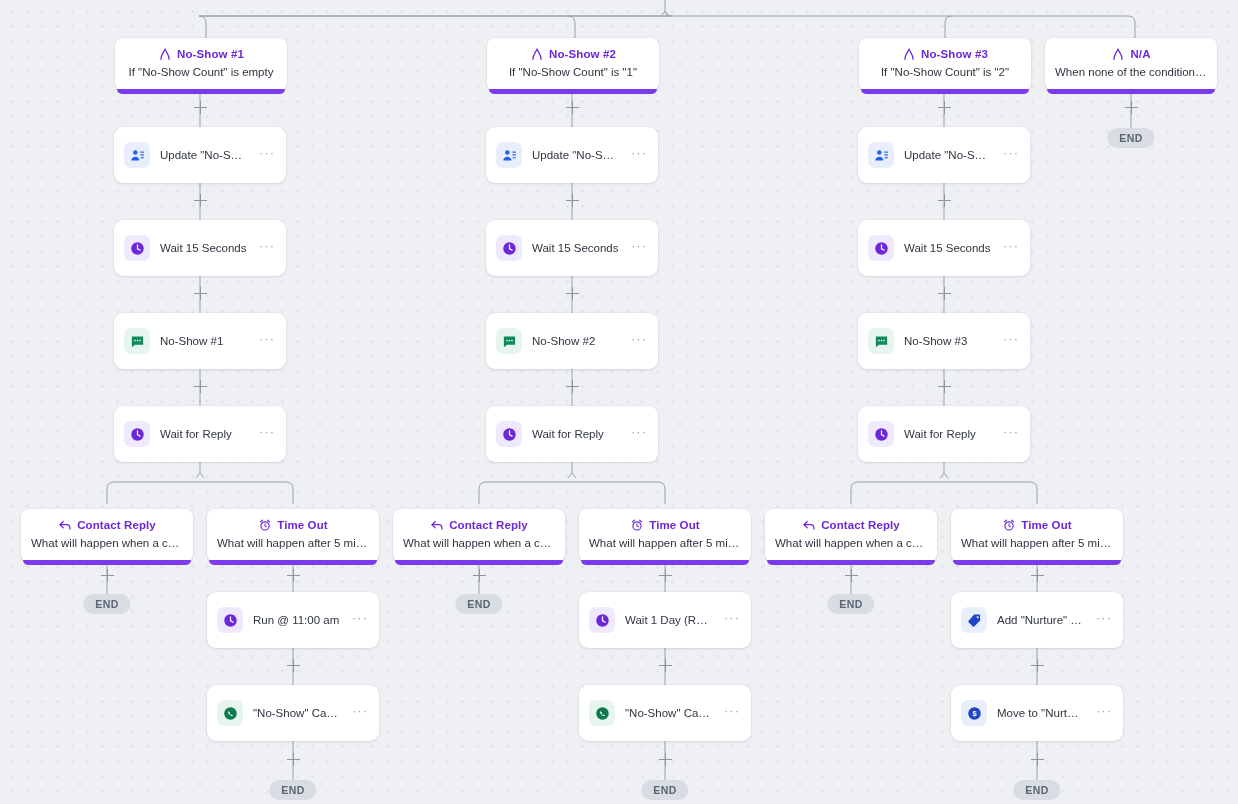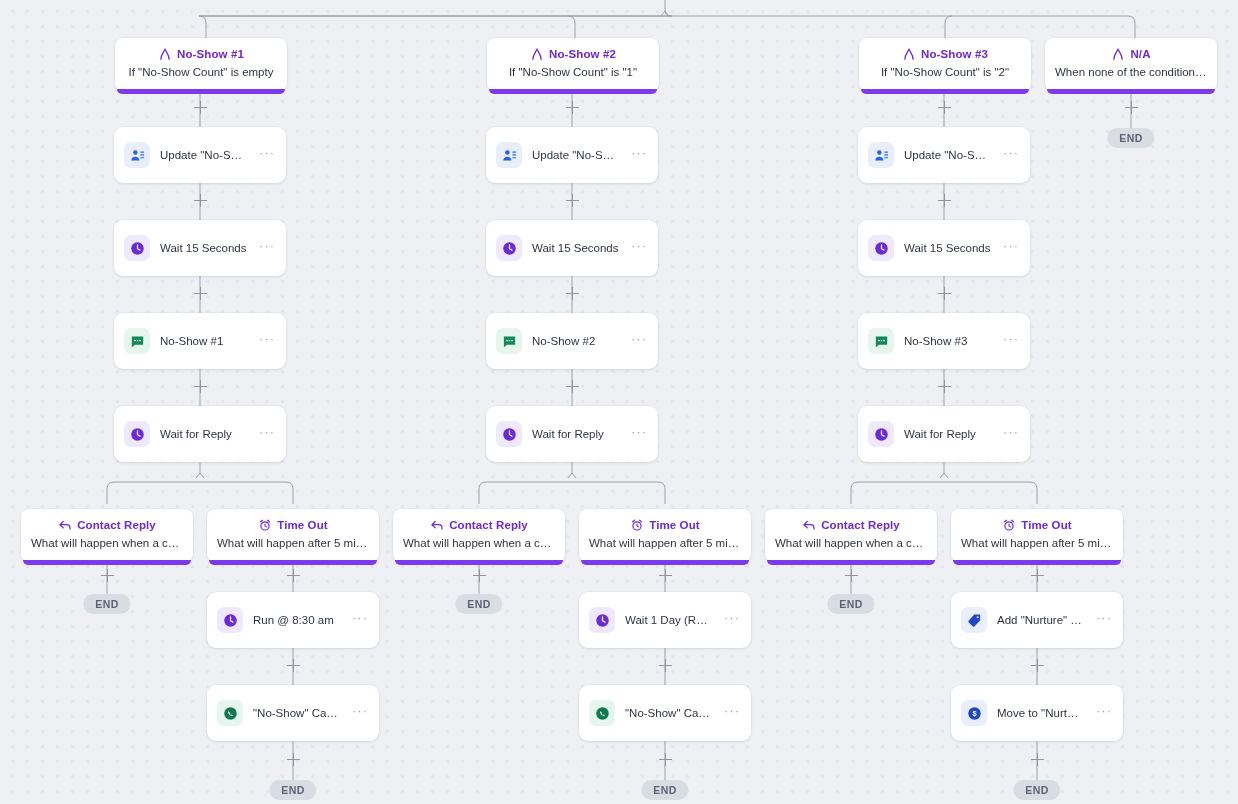--- a/index.html
+++ b/index.html
@@ -475,21 +475,21 @@
     <div class="branch-sub">What will happen after 5 minutes</div>
   </div>
 
   <div class="node" style="left:207px; top:592px;">
     <span class="node-icon ic-wait">
       <svg viewBox="0 0 24 24">
           <circle cx="12" cy="12" r="10" fill="#6d28d9"></circle>
           <path d="M12 6.3v6.1l4 2.2" fill="none" stroke="#ffffff" stroke-width="2" stroke-linecap="round"></path>
         </svg>
     </span>
-    <span class="node-label">Run @ 8:30 am</span>
+    <span class="node-label">Run @ 11:00 am</span>
     <span class="node-menu">···</span>
   </div>
 
   <div class="node" style="left:207px; top:685px;">
     <span class="node-icon ic-call">
       <svg viewBox="0 0 24 24">
           <circle cx="12" cy="12" r="10" fill="#0f7a4f"></circle>
           <path d="M9 8.2c-.9.5-1.2 1.7-.6 2.9.9 1.9 2.6 3.6 4.5 4.5 1.2.6 2.4.3 2.9-.6l-1.9-1.4-1.3.8c-.8-.5-1.6-1.3-2.1-2.1l.8-1.3z" fill="#fff"></path>
         </svg>
     </span>

